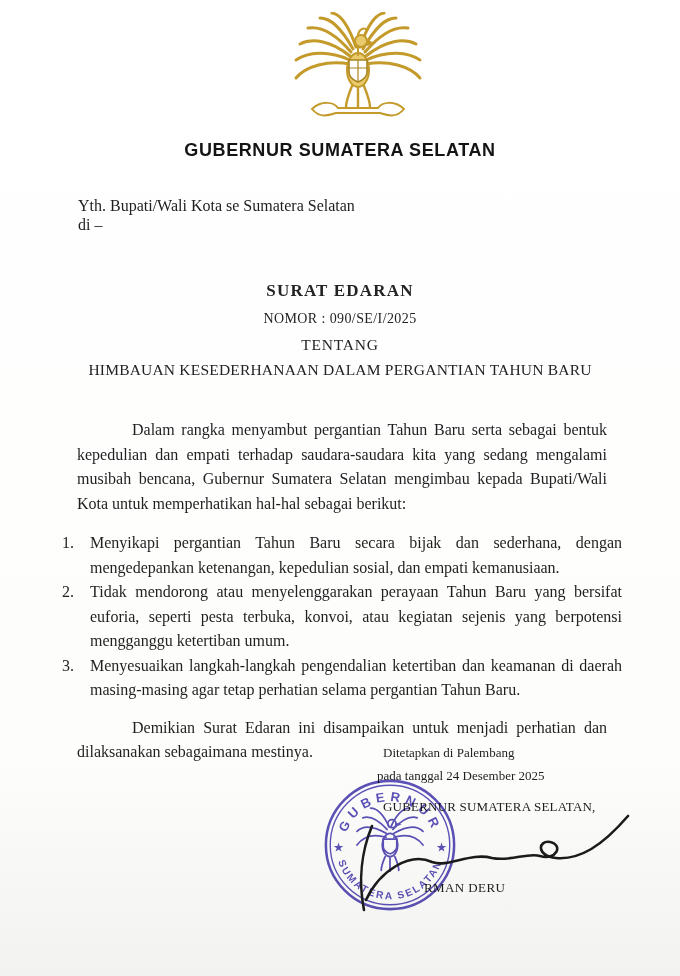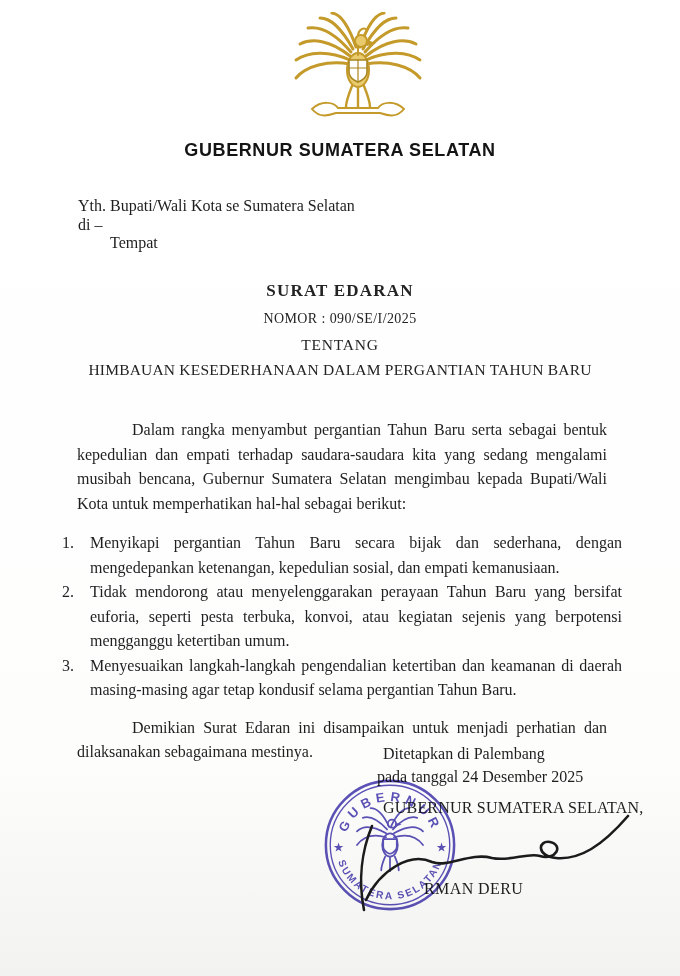--- a/index.html
+++ b/index.html
@@ -23,21 +23,21 @@
   .doc-number{margin-top:10px;font-size:14px;letter-spacing:.4px;}
   .doc-tentang{margin-top:9px;font-size:15.5px;letter-spacing:.8px;}
   .doc-subject{margin-top:7px;font-size:15.5px;letter-spacing:.2px;}
   .bodytext{top:403px;left:62px;width:560px;font-size:16px;line-height:24.5px;color:#1f1f1f;}
   .para{margin:15px;text-align:justify;text-indent:55px;}
   .list{margin-top:2px;}
   .list-item{display:flex;}
   .list-item .num{flex:0 0 28px;}
   .list-item .txt{flex:1;text-align:justify;}
   .closing{margin-top:13px;}
-  .signblock{font-size:16px;color:#1e1e1e;}
+  .signblock{font-size:13px;color:#1e1e1e;}
   .sb-place{top:745px;left:383px;}
   .sb-date{top:768px;left:377px;}
   .sb-office{top:799px;left:383px;letter-spacing:.2px;}
   .sb-name{top:880px;left:424px;letter-spacing:.4px;}
   .emblem{top:12px;left:288px;width:140px;height:120px;}
   .stamp{top:777px;left:322px;width:136px;height:136px;opacity:.9;mix-blend-mode:multiply;}
   .signature{top:780px;left:330px;width:330px;height:140px;}
 </style>
 </head>
 <body>
@@ -83,21 +83,20 @@
 
       <path d="M24,97 C34,88 46,90 50,96 L90,96 C94,90 106,88 116,97 C108,107 98,103 92,101 L48,101 C42,103 32,107 24,97 Z" fill="#ffffff" stroke-width="2"></path>
     </g>
   </svg>
 
   <div class="abs center letterhead-title">GUBERNUR SUMATERA SELATAN</div>
 
   <div class="abs addressee">
     <div>Yth. Bupati/Wali Kota se Sumatera Selatan</div>
     <div>di –</div>
-    <div class="tempat">Tempat</div>
   </div>
 
   <div class="abs center titleblock">
     <div class="doc-type">SURAT EDARAN</div>
     <div class="doc-number">NOMOR : 090/SE/I/2025</div>
     <div class="doc-tentang">TENTANG</div>
     <div class="doc-subject">HIMBAUAN KESEDERHANAAN DALAM PERGANTIAN TAHUN BARU</div>
   </div>
 
   <div class="abs bodytext">
@@ -106,21 +105,21 @@
       <div class="list-item">
         <span class="num">1.</span>
         <span class="txt">Menyikapi pergantian Tahun Baru secara bijak dan sederhana, dengan mengedepankan ketenangan, kepedulian sosial, dan empati kemanusiaan.</span>
       </div>
       <div class="list-item">
         <span class="num">2.</span>
         <span class="txt">Tidak mendorong atau menyelenggarakan perayaan Tahun Baru yang bersifat euforia, seperti pesta terbuka, konvoi, atau kegiatan sejenis yang berpotensi mengganggu ketertiban umum.</span>
       </div>
       <div class="list-item">
         <span class="num">3.</span>
-        <span class="txt">Menyesuaikan langkah-langkah pengendalian ketertiban dan keamanan di daerah masing-masing agar tetap kondusif selama pergantian Tahun Baru.</span>
+        <span class="txt">Menyesuaikan langkah-langkah pengendalian ketertiban dan keamanan di daerah masing-masing agar tetap perhatian selama pergantian Tahun Baru.</span>
       </div>
     </div>
     <p class="para closing">Demikian Surat Edaran ini disampaikan untuk menjadi perhatian dan dilaksanakan sebagaimana mestinya.</p>
   </div>
 
   <div class="abs signblock sb-place">Ditetapkan di Palembang</div>
   <div class="abs signblock sb-date">pada tanggal 24 Desember 2025</div>
   <div class="abs signblock sb-office">GUBERNUR SUMATERA SELATAN,</div>
   <div class="abs signblock sb-name">RMAN DERU</div>
 

